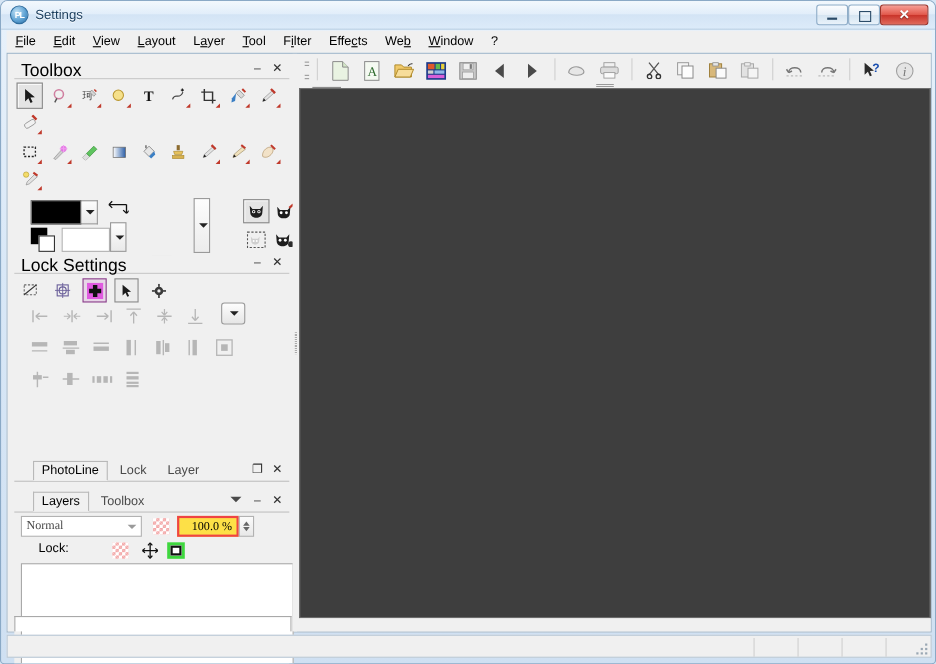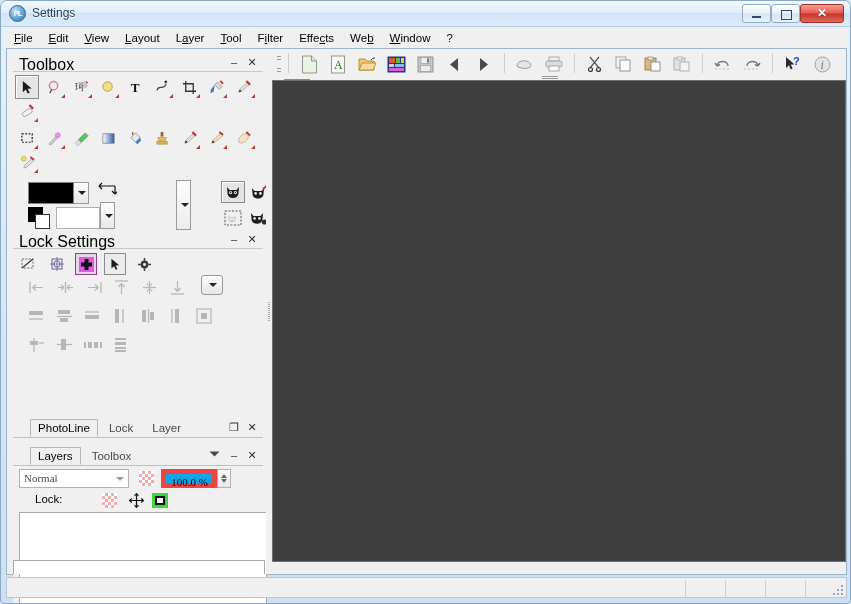--- a/index.html
+++ b/index.html
@@ -245,21 +245,21 @@
     background-image:
       linear-gradient(45deg, #f3a9a9 25%, transparent 25%, transparent 75%, #f3a9a9 75%),
       linear-gradient(45deg, #f3a9a9 25%, transparent 25%, transparent 75%, #f3a9a9 75%);
     background-size: 6px 6px;
     background-position: 0 0, 3px 3px;
     background-color:#fff;
   }
   #opacity-checker { position:absolute; left:126px; top:5px; width:15px; height:15px; }
   #opacityfield {
     position:absolute; left:148px; top:3px; width:56px; height:19px;
-    background:#0ea5e9; border:5px solid #ef4444;
+    background:#fde047; border:2px solid #ef4444;
     font-size:11px; text-align:right; padding:2px 4px 0 0; color:#000;
   }
   #opacityspin {
     position:absolute; left:204px; top:3px; width:14px; height:19px;
     border:1px solid #b2b2b2; background:linear-gradient(to bottom,#fbfbfb,#e8e8e8);
   }
   #opacityspin .up, #opacityspin .dn {
     position:absolute; left:50%; margin-left:-3px; width:0;height:0;
     border-left:3px solid transparent;border-right:3px solid transparent;
   }

